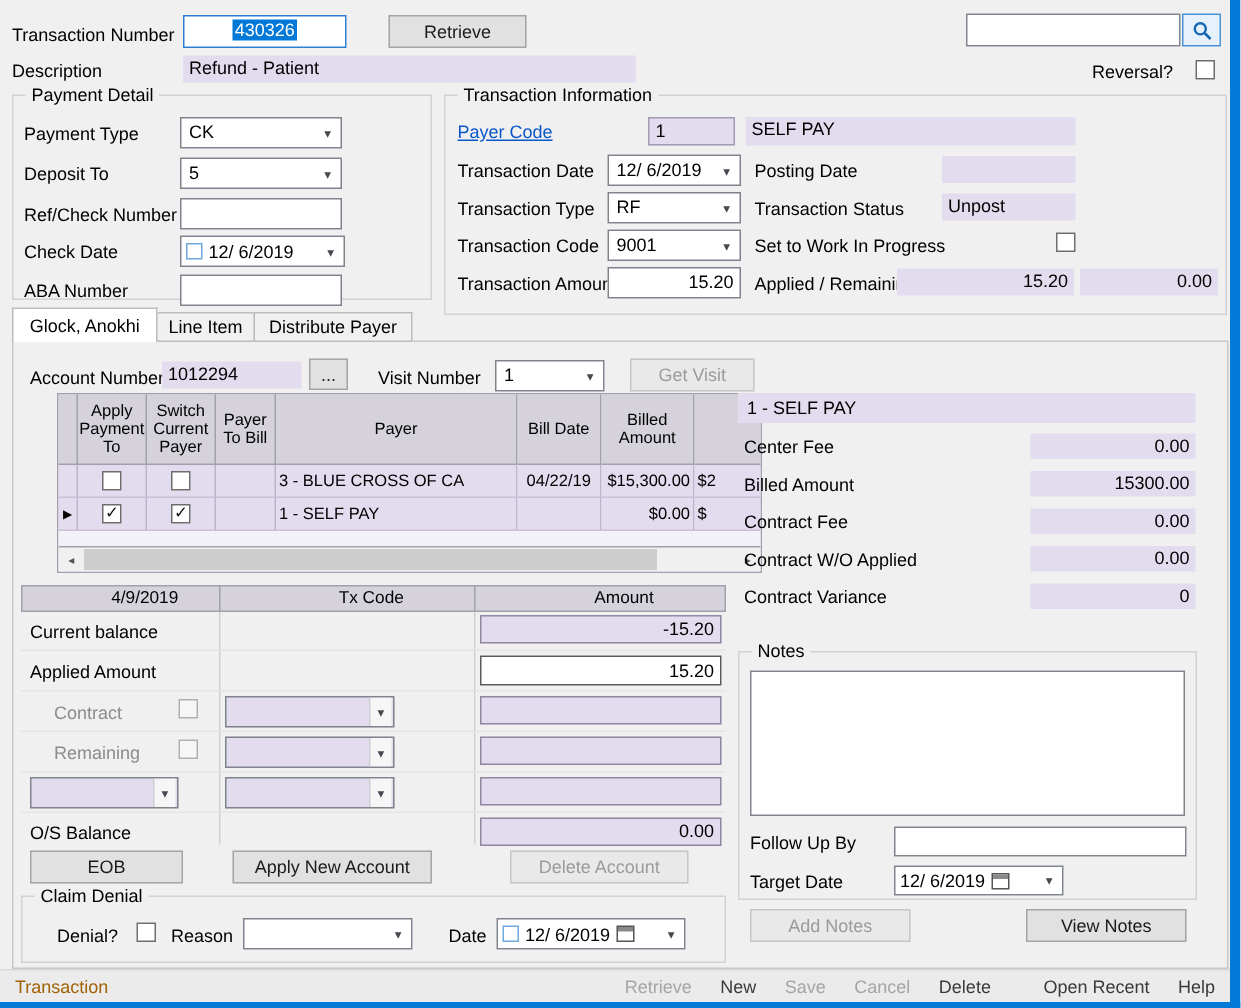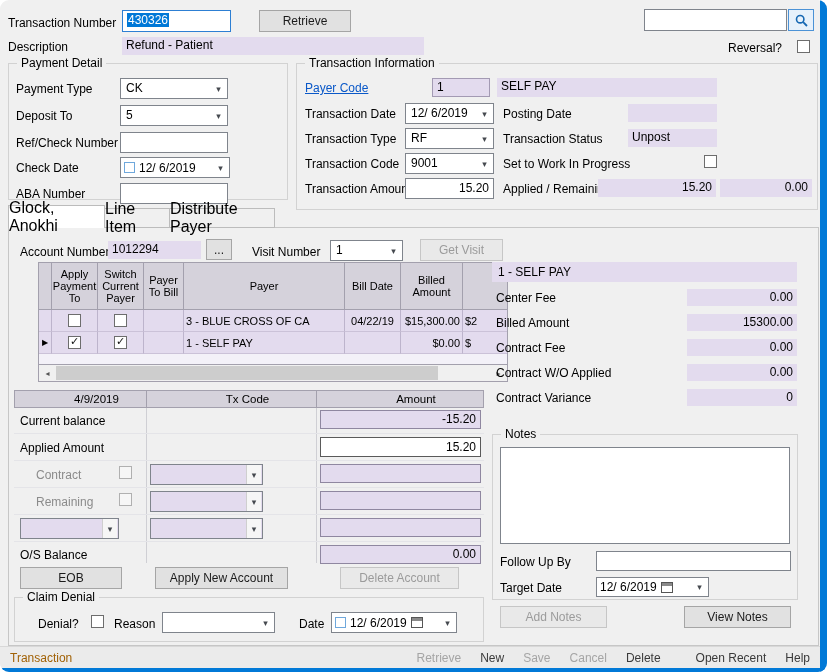--- a/index.html
+++ b/index.html
@@ -1,30 +1,30 @@
 <!DOCTYPE html>
 <html><head>
 <meta charset="utf-8">
 <style>
   * { margin:0; padding:0; box-sizing:border-box; }
   body { background:#fff; }
   .app { position:relative; width:827px; height:672px; background:#f0f0f0;
-         font-family:"Liberation Sans", sans-serif; font-size:12px; color:#000; overflow:hidden;border-radius:9px; }
+         font-family:"Liberation Sans", sans-serif; font-size:12px; color:#000; overflow:hidden; }
   .lbl { position:absolute; white-space:nowrap; font-size:12px; }
   .lbl.dim { color:#8b8b8b; }
   .flat { position:absolute; background:#e3dbee; font-size:12px; line-height:15px; padding:1px 4px;
           overflow:hidden; white-space:nowrap; }
   .flat.num { text-align:right; }
   .flat.bordered { border:1px solid #a39ab3; }
   .abox { position:absolute; background:#e3dbee; border:1px solid #8f87a0; font-size:12px;
           line-height:15px; padding:1px 4px; text-align:right; overflow:hidden; }
   .tbx { position:absolute; background:#fff; border:1px solid #7f848c; font-size:12px;
          padding:2px 4px; overflow:hidden; white-space:nowrap; }
   .tbx.num { text-align:right; }
-  .tbx.focus { border-color:#2d7fd3; }
+  .tbx.focus { border-color:#2d7fd3;text-align:center; }
   .tbx.strong { border-color:#5a5a5a; }
   .sel { background:#0078d7; color:#fff; padding:0 1px; }
   .combo { position:absolute; background:#fff; border:1px solid #7f848c; font-size:12px;
            padding:2px 18px 2px 5px; overflow:hidden; white-space:nowrap; }
   .combo.lav { background:#e3dbee; }
   .arr { position:absolute; right:1px; top:0; bottom:0; width:15px; display:flex;
          align-items:center; justify-content:center; font-size:9px; color:#45494f; }
   .combo.lav .arr { background:#f6f6f6; border-left:1px solid #cfcfcf; }
   .btn { position:absolute; background:#e1e1e1; border:1px solid #a5a5a5; font-size:12px;
          display:flex; align-items:center; justify-content:center; color:#1b1b1b; cursor:default; }
@@ -36,21 +36,21 @@
   .chk.checked::after { content:"✓"; position:absolute; left:1px; top:-2px; font-size:11px; color:#111; }
   .grp { position:absolute; border:1px solid #d2d2d2; }
   .gt { position:absolute; top:-8px; left:8px; background:#f0f0f0; padding:0 4px; font-size:12px; white-space:nowrap; }
   .link { position:absolute; color:#0a58c8; text-decoration:underline; font-size:12px; white-space:nowrap; }
   .datebox { position:absolute; background:#fff; border:1px solid #7f848c; font-size:12px;
              display:flex; align-items:center; gap:4px; padding:0 16px 0 3px; overflow:hidden; }
   .dchk { width:11px; height:11px; border:1px solid #6fa8dc; background:#fff; flex:none; position:relative; }
   .cal { width:12px; height:11px; border:1px solid #555; position:relative; flex:none; background:#fff; }
   .cal::after { content:""; position:absolute; left:0; right:0; top:0; height:3px; background:#8a8a8a; }
   .tab { position:absolute; border:1px solid #bcbcbc; background:#f0f0f0; display:flex;
-         align-items:center; justify-content:center; font-size:16px; }
+         align-items:center; justify-content:center; font-size:12px; }
   .tab.active { background:#fff; border-bottom:none; z-index:3; }
   .tabbody { position:absolute; left:8px; top:227px; width:811px; height:419px;
              border:1px solid #c6c6c6; background:#f0f0f0; }
   .ptable { position:absolute; left:14px; top:262px; width:470px; height:120px;
             border:1px solid #a3a0ad; background:#f3f1f8; display:flex; flex-direction:column;margin-left:24px; }
   .ptgrid { display:grid; grid-template-columns:13px 46px 46px 40px 161px 56px 62px 1fr; }
   .hc { background:#d5d2db; border-right:1px solid #a3a0ad; border-bottom:1px solid #a3a0ad;
         display:flex; align-items:center; justify-content:center; text-align:center;
         font-size:11px; line-height:12px; padding:1px; height:47px; }
   .rc { border-right:1px solid #bdb4cc; border-bottom:1px solid #cbc2d8; display:flex;

